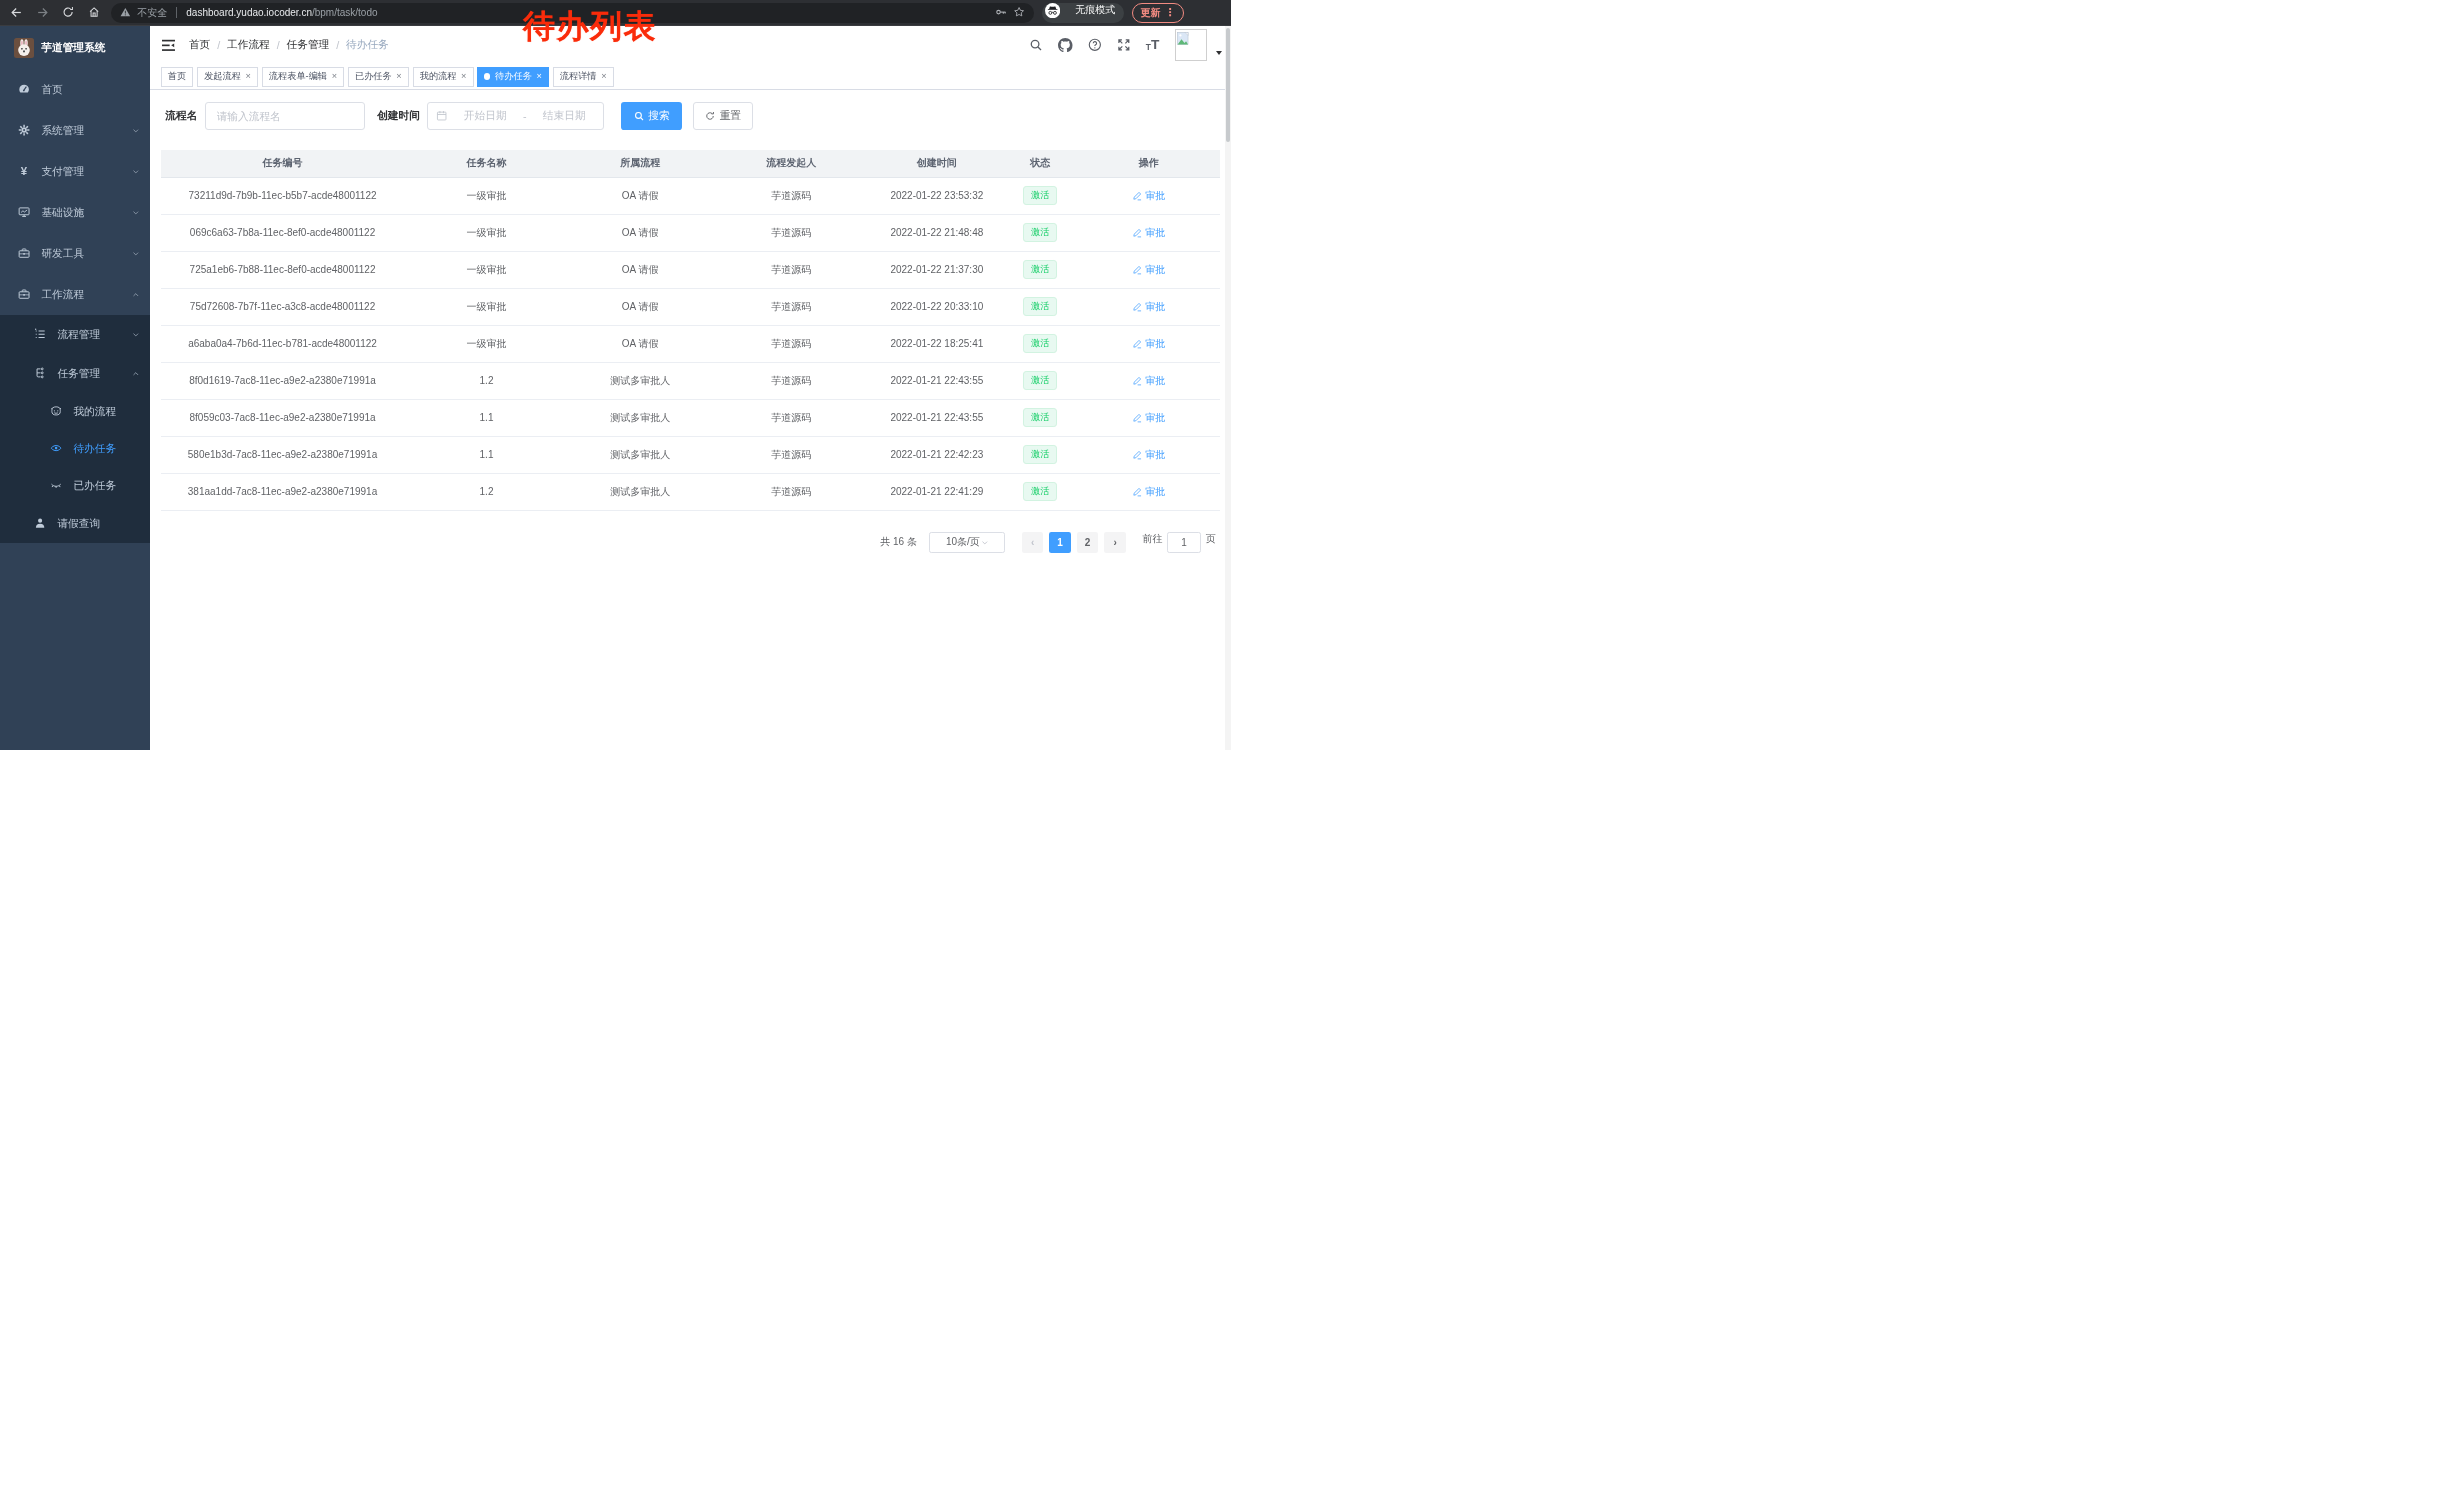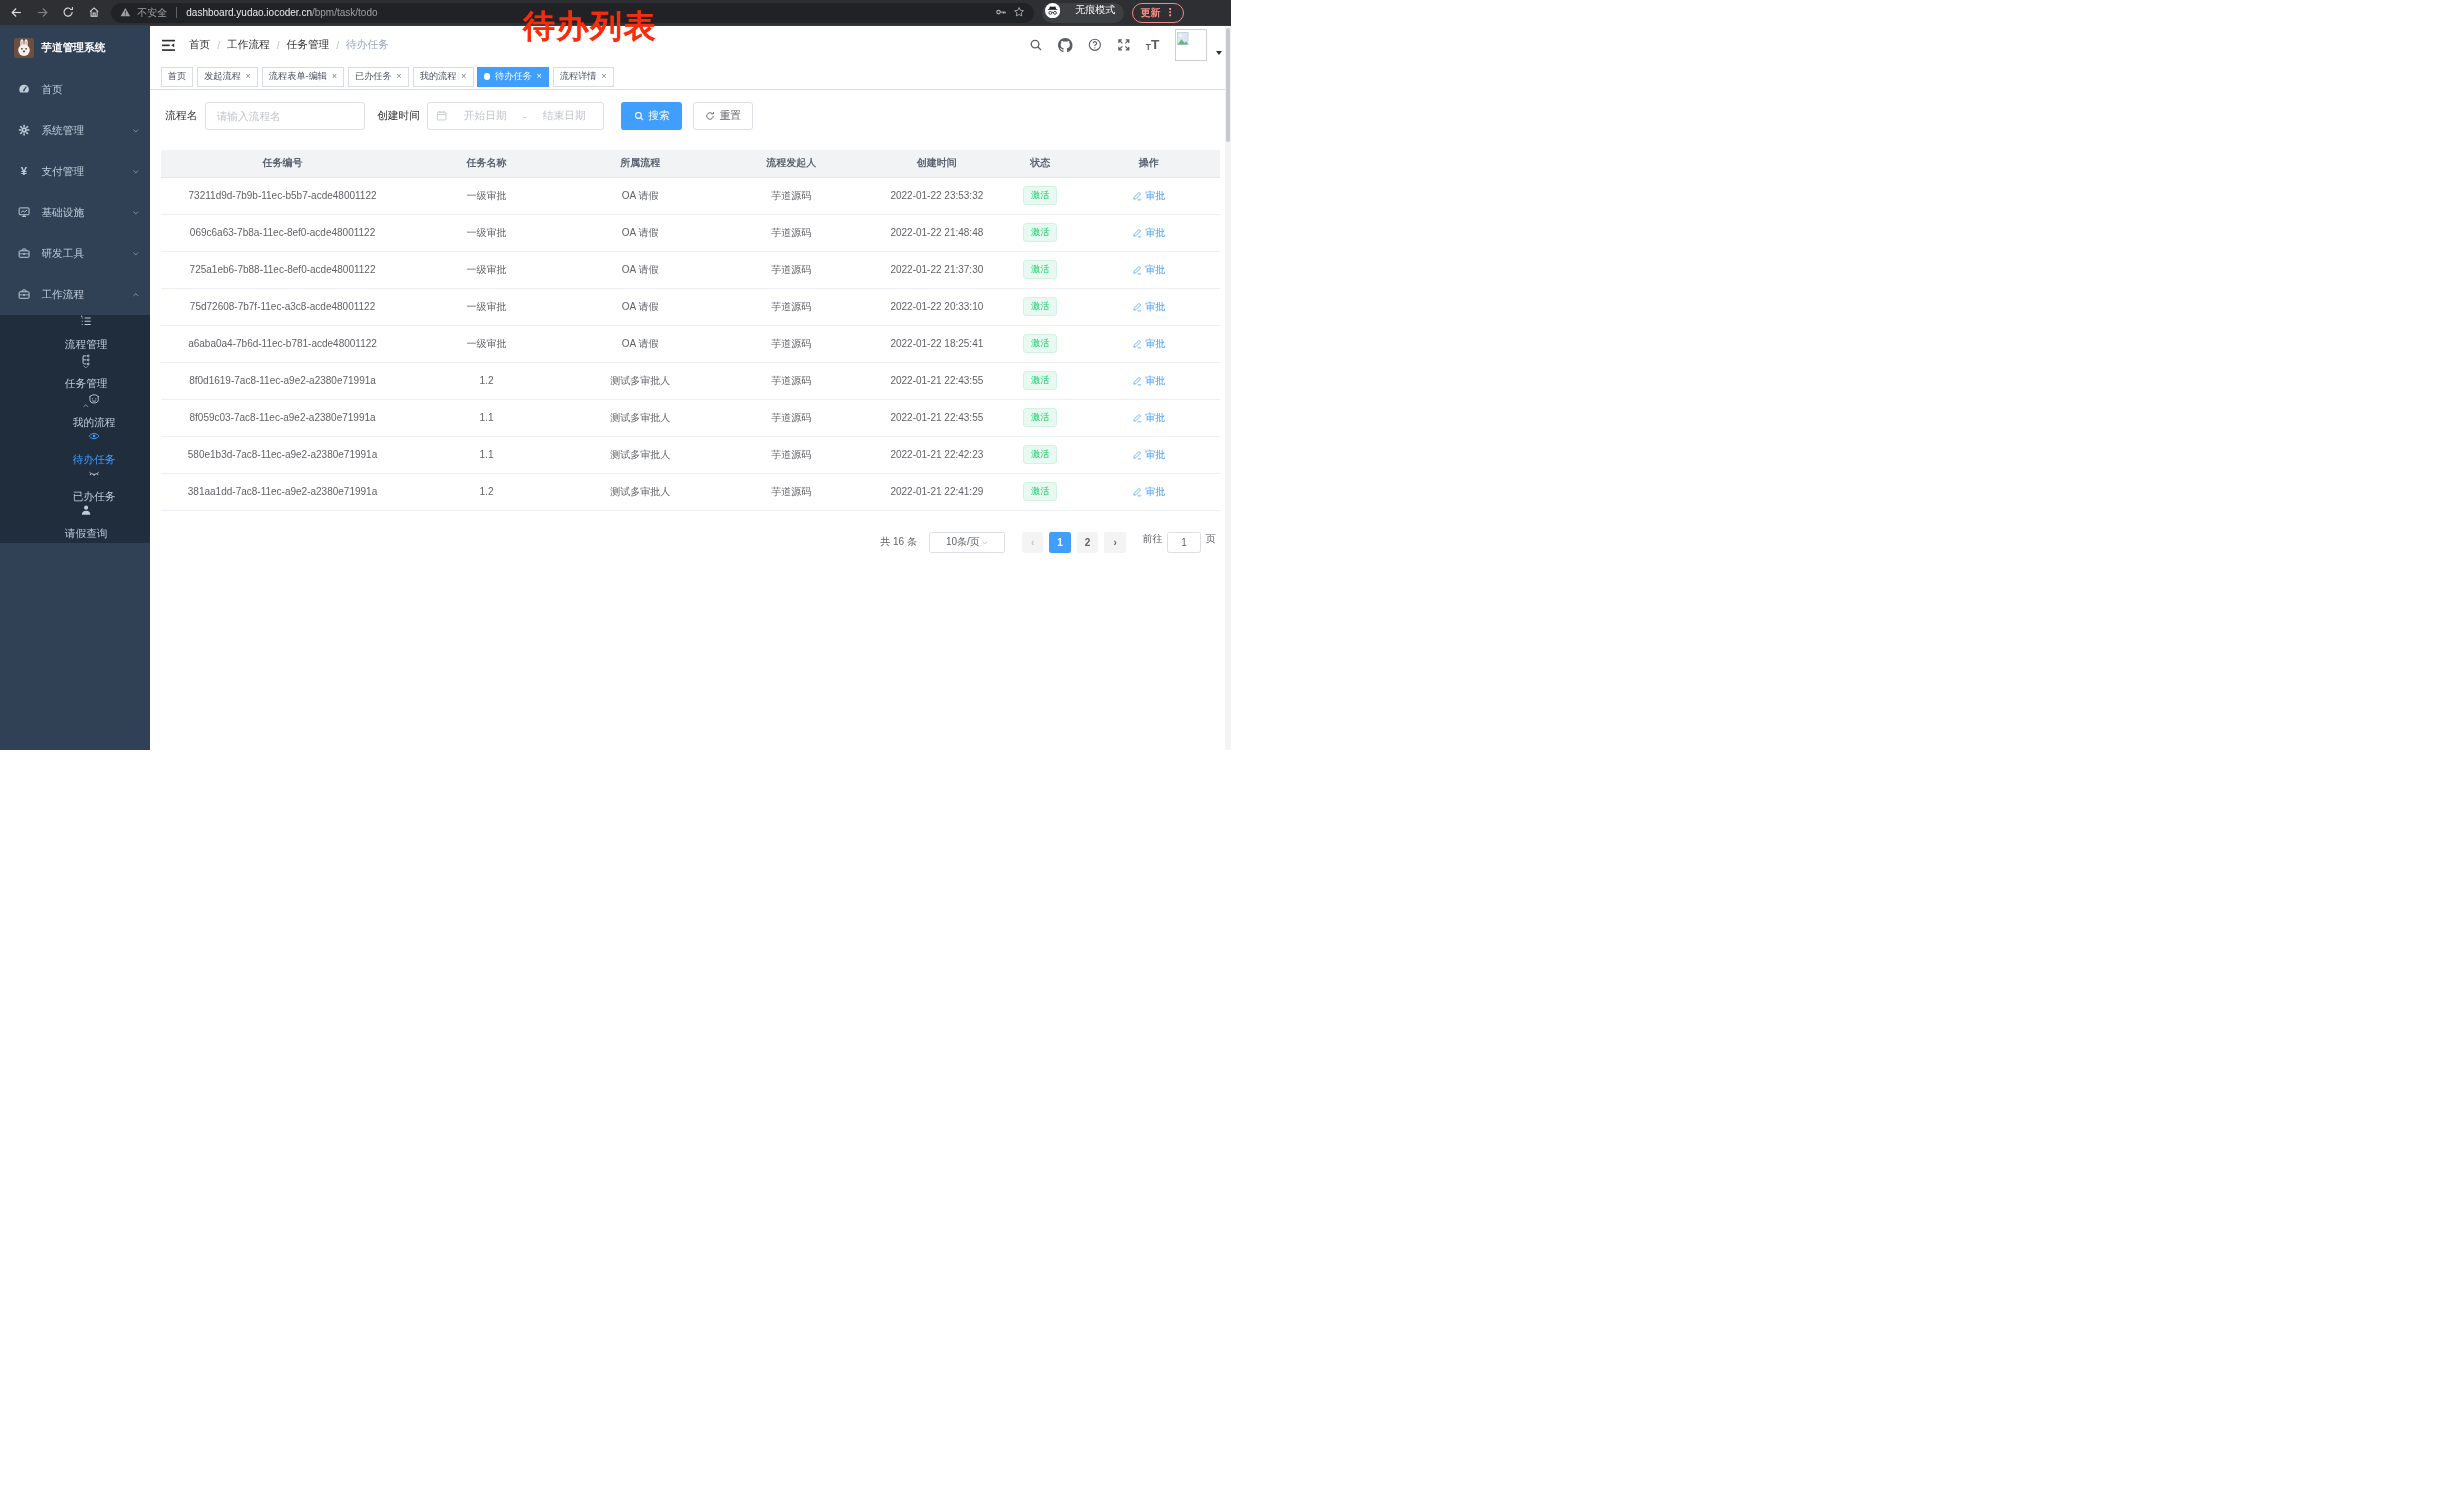--- a/index.html
+++ b/index.html
@@ -27,21 +27,21 @@
   
   .app { display:flex; height:724px; }
   .sidebar { width:150px; background:#304156; flex:none; color:#bfcbd9; overflow:hidden; }
   .logo-row { height:43px; display:flex; align-items:center; gap:7.6px; padding-left:13.7px; cursor:pointer; }
   .logo-row .title { color:#fff; font-weight:700; font-size:10.7px; }
   .mi { display:flex; align-items:center; height:41px; padding:0 10.7px 0 17px; gap:10.7px; font-size:10.7px; cursor:pointer; }
   .mi .ic { width:13.7px; display:flex; justify-content:center; flex:none; }
   .mi .lbl { flex:1; }
   .mi .chev { color:#8f9cab; display:flex; }
   .submenu { background:#1f2d3d; }
-  .submenu .mi { height:39px; padding-left:33px;flex-direction:column; }
+  .submenu .mi { height:39px; padding-left:33px; }
   .submenu .mi.deep { height:37px; padding-left:49px; }
   .mi.active { color:#409eff; }
   .yen { font-weight:700; font-size:11.4px; line-height:1; }
 
   .main { flex:1; display:flex; flex-direction:column; background:#fff; min-width:0; }
 
   
   .navbar { height:38px; display:flex; align-items:center; padding:0 9.2px 0 12.2px; gap:12.2px; flex:none; }
   .hamburger { cursor:pointer; display:flex; color:#303133; }
   .crumbs { display:flex; align-items:center; gap:6.9px; font-size:10.7px; color:#303133; }
@@ -60,21 +60,21 @@
   .tags { height:26px; display:flex; align-items:center; gap:3.8px; padding:0 10.7px; border-bottom:0.8px solid #d8dce5; flex:none; }
   .tag { height:20px; border:0.8px solid #d8dce5; background:#fff; color:#495060; font-size:9.2px; display:flex; align-items:center; gap:4.6px; padding:0 6.1px; cursor:pointer; white-space:nowrap; }
   .tag .dot { width:6.1px; height:6.1px; border-radius:50%; background:#fff; }
   .tag .close { font-size:9.2px; color:#7a7f87; line-height:1; }
   .tag.active { background:#409eff; border-color:#409eff; color:#fff; }
   .tag.active .close { color:#fff; }
 
   
   .content { flex:1; padding:12.2px 10.7px; }
   .filters { display:flex; align-items:center; gap:7.6px; }
-  .f-label { font-weight:400; color:#303133; font-size:10.7px; margin-left:4.6px; }
+  .f-label { font-weight:700; color:#303133; font-size:10.7px; margin-left:4.6px; }
   .f-input { width:160px; height:27.5px; border:0.8px solid #dcdfe6; border-radius:3.1px; padding:0 10.7px; font-size:10.7px; color:#606266; font-family:inherit; }
   .f-input::placeholder { color:#c0c4cc; }
   .date-range { width:177px; height:27.5px; border:0.8px solid #dcdfe6; border-radius:3.1px; display:flex; align-items:center; gap:6.1px; padding:0 7.6px; color:#c0c4cc; font-size:10.7px; cursor:pointer; }
   .date-range .ph { flex:1; text-align:center; }
   .date-range .dash { color:#c0c4cc; }
   .btn { height:27.5px; border-radius:3.1px; display:inline-flex; align-items:center; gap:4.6px; padding:0 11.4px; font-size:10.7px; cursor:pointer; border:0.8px solid transparent; font-family:inherit; }
   .btn-primary { background:#409eff; color:#fff; margin-left:9.2px; }
   .btn-plain { background:#fff; color:#606266; border-color:#dcdfe6; margin-left:3.1px; }
 
   

